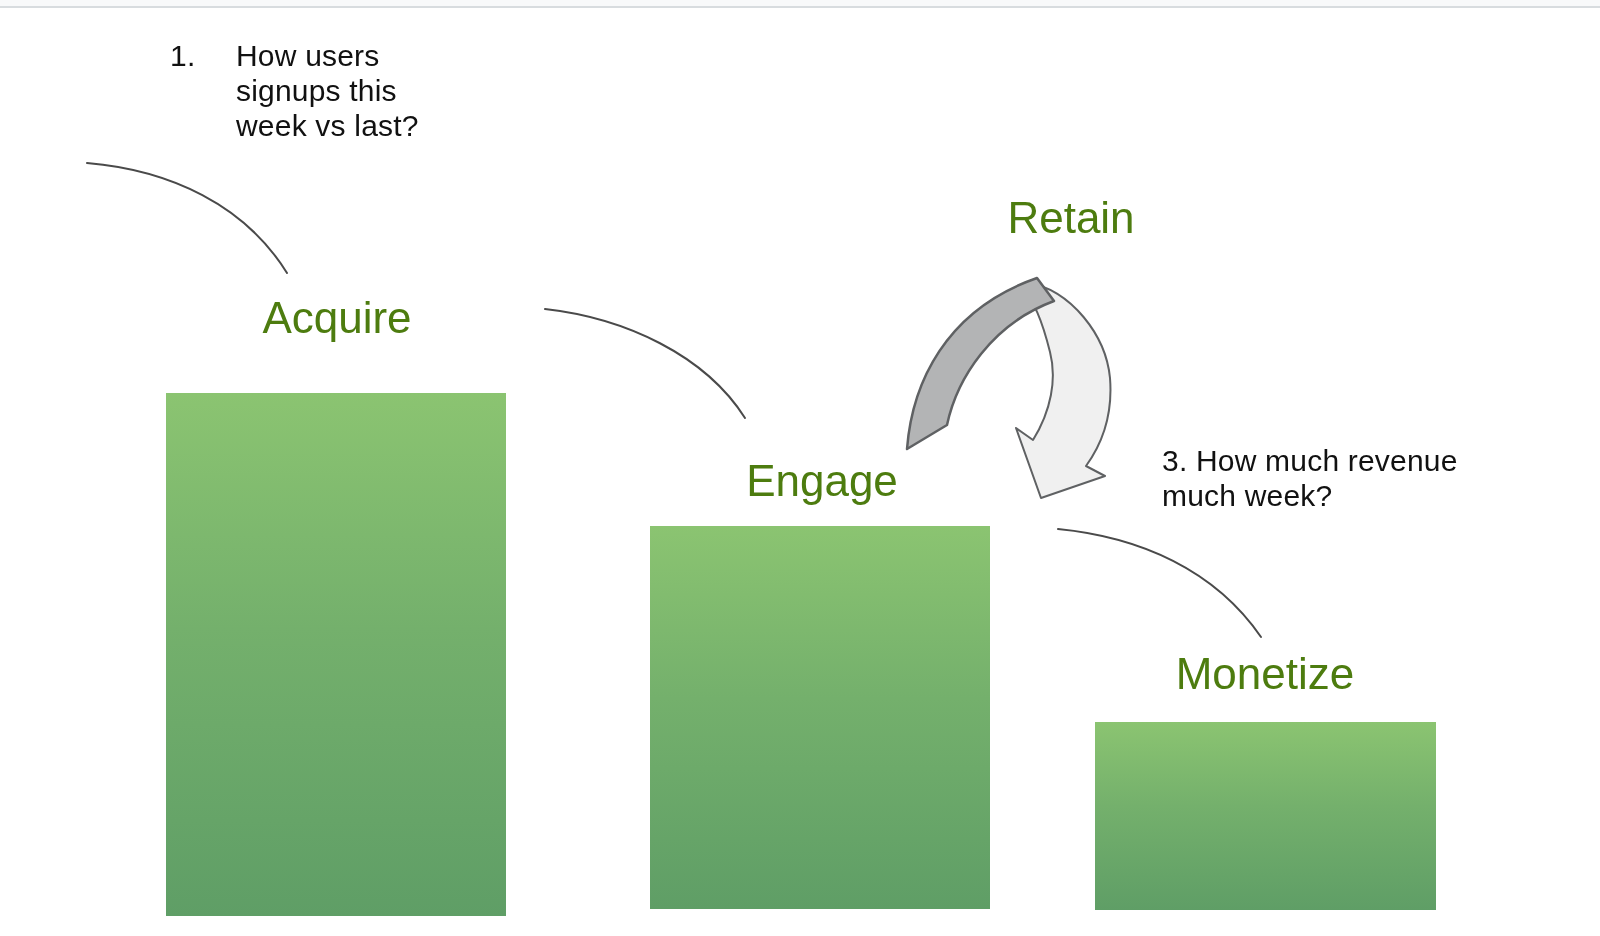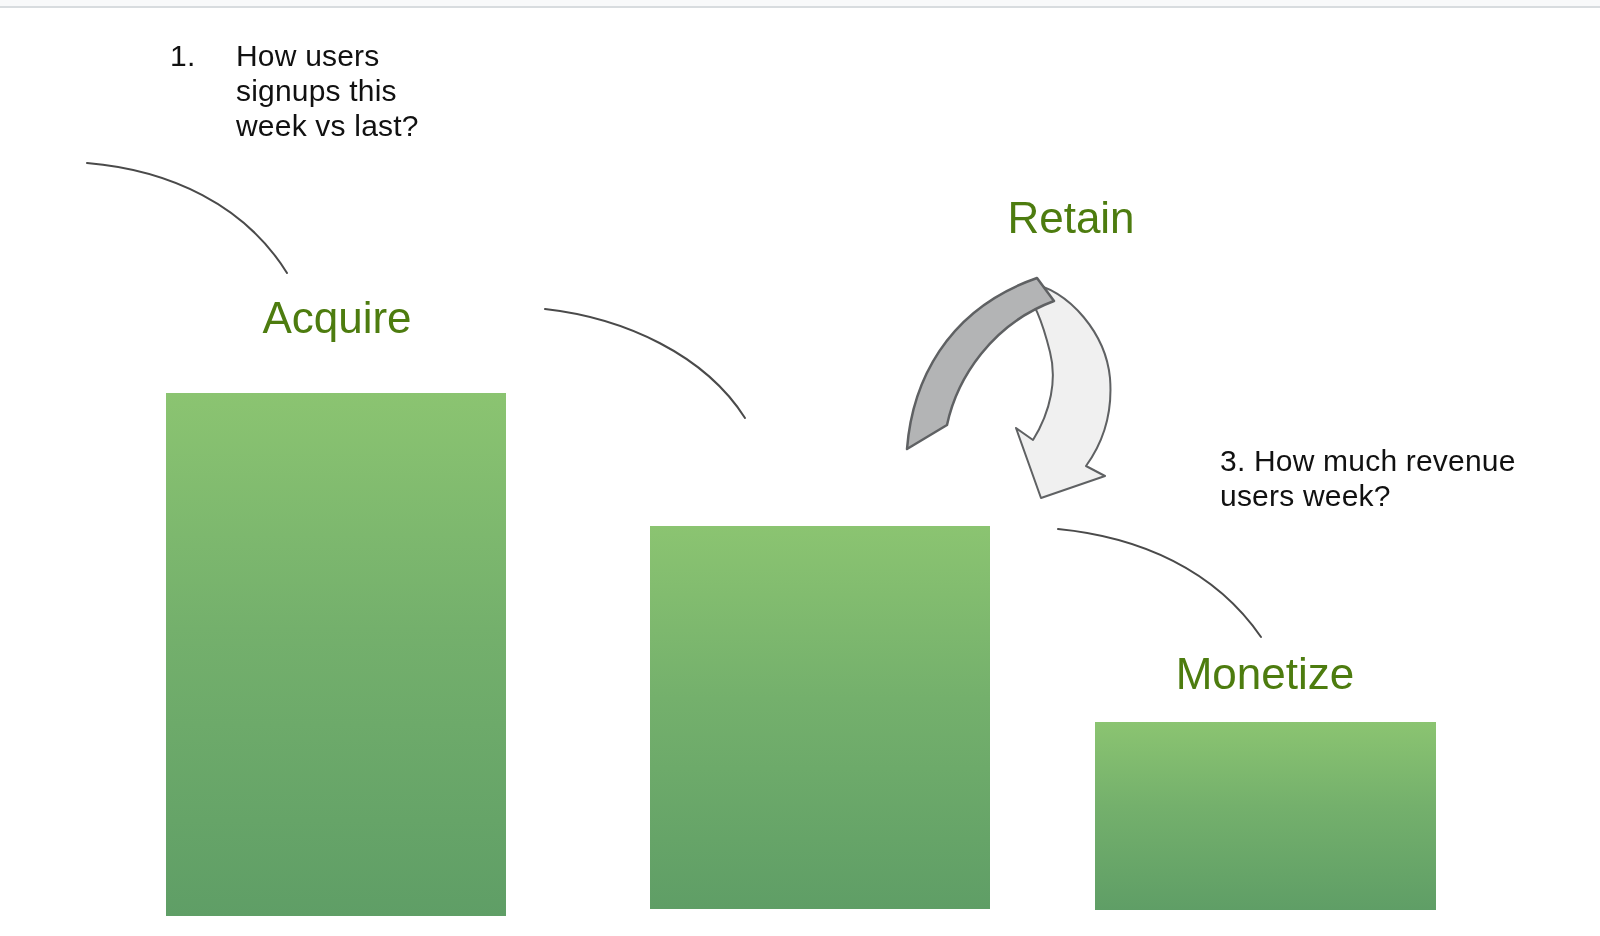--- a/index.html
+++ b/index.html
@@ -73,26 +73,27 @@
       <span class="marker">1.</span>
       <span>
         <div>How users</div>
         <div>signups this</div>
         <div>week vs last?</div>
       </span>
     </div>
   </div>
 
 
-  <div class="annotation" style="left:1220px; top:443px; width:300px;">
+  <div class="annotation" style="left:1162px; top:443px; width:300px;">
     <div>3. How much revenue</div>
-    <div>users week?</div>
+    <div>much week?</div>
   </div>
 
   <div class="stage-label" style="left:177px; top:292px;">Acquire</div>
+  <div class="stage-label" style="left:662px; top:455px;">Engage</div>
   <div class="stage-label" style="left:911px; top:192px;">Retain</div>
   <div class="stage-label" style="left:1105px; top:648px;text-align:center;">Monetize</div>
 
   <div class="bar bar-acquire"></div>
   <div class="bar bar-engage"></div>
   <div class="bar bar-monetize"></div>
 
   <svg class="retain-arrow" viewBox="0 0 222 232" fill="none">
 
     <path d="M 126 10

